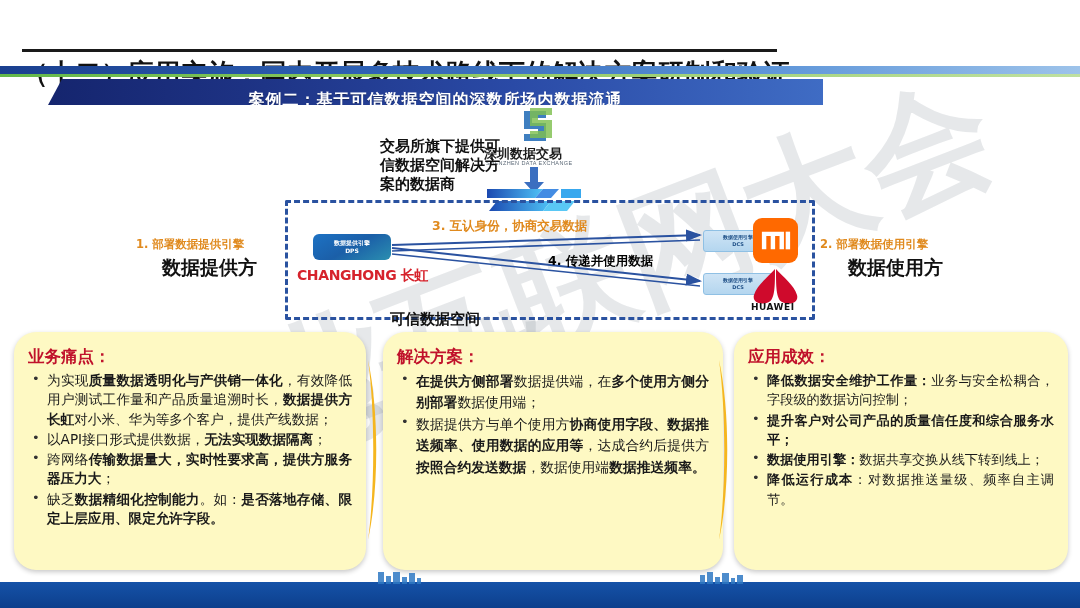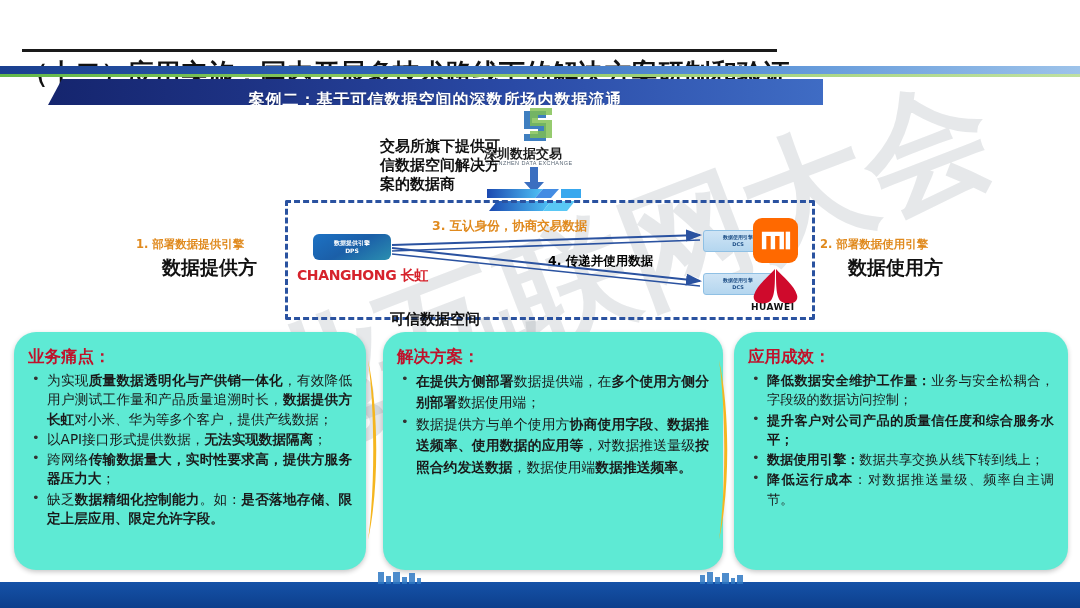--- a/index.html
+++ b/index.html
@@ -152,21 +152,21 @@
     display:flex; align-items:center; justify-content:center;
   }
   .hw-logo { position:absolute; left:748px; top:160px; width:55px; height:45px; }
   .hw-text { position:absolute; left:751px; top:197px; font-size:9px; font-weight:bold; color:#111; letter-spacing:.5px;
              font-family:"DejaVu Sans","Liberation Sans",sans-serif; }
 
   
   .panels { position:absolute; left:0; top:332px; width:1080px; height:240px; z-index:4; }
   .panel {
     position:absolute; top:0; height:238px;
-    background:#5eead4; border-radius:22px;
+    background:#fef9c3; border-radius:22px;
     box-shadow:0 2px 5px rgba(0,0,0,.22);
     padding:14px 14px 0 14px; overflow:hidden;
   }
   .p1 { left:14px; width:352px; }
   .p2 { left:383px; width:340px; }
   .p3 { left:734px; width:334px; }
 
   .panel-title {
     color:#c0122b; font-size:16.5px; font-weight:bold; margin-bottom:3px;
     font-family:"DejaVu Sans","Liberation Sans",sans-serif;
@@ -304,21 +304,21 @@
     </div>
 
     <svg class="arrow-sep as1" viewBox="0 0 18 180">
       <path d="M3 0 C10 50 10 130 3 180 C14 130 14 50 3 0 Z" fill="#f5b61f"></path>
     </svg>
 
     <div class="panel p2">
       <div class="panel-title">解决方案：</div>
       <ul>
           <li><b>在提供方侧部署</b><span>数据提供端，在</span><b>多个使用方侧分别部署</b><span>数据使用端；</span></li>
-          <li><span>数据提供方与单个使用方</span><b>协商使用字段、数据推送频率、使用数据的应用等</b><span>，对数据推送量级</span><b>按照合约发送数据</b><span>，数据使用端</span><b>数据推送频率。</b></li>
+          <li><span>数据提供方与单个使用方</span><b>协商使用字段、数据推送频率、使用数据的应用等</b><span>，达成合约后提供方</span><b>按照合约发送数据</b><span>，数据使用端</span><b>数据推送频率。</b></li>
         </ul>
     </div>
 
     <svg class="arrow-sep as2" viewBox="0 0 18 180">
       <path d="M3 0 C10 50 10 130 3 180 C14 130 14 50 3 0 Z" fill="#f5b61f"></path>
     </svg>
 
     <div class="panel p3">
       <div class="panel-title">应用成效：</div>
       <ul>

